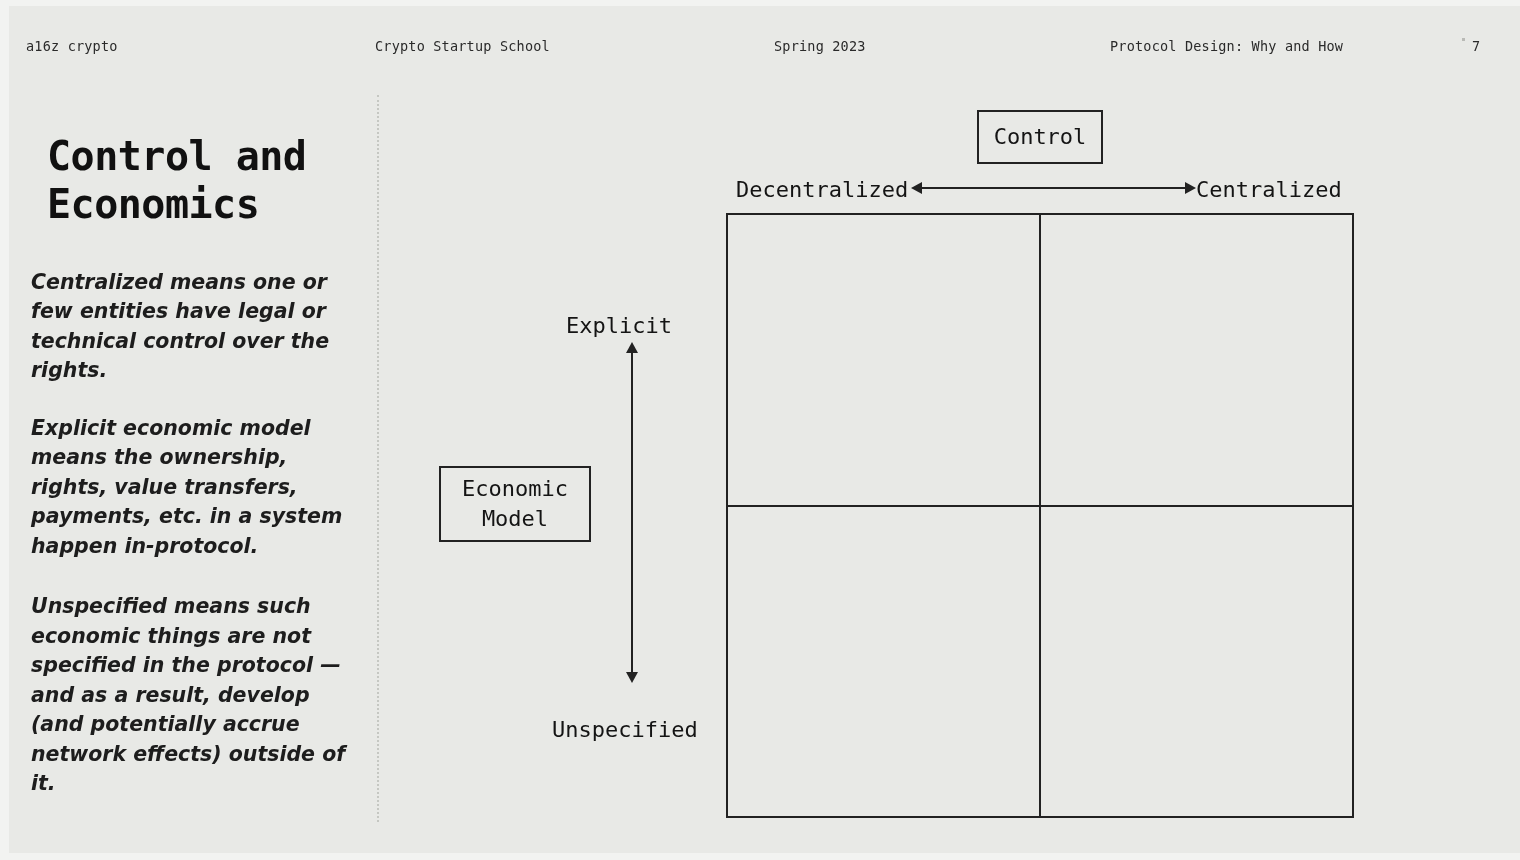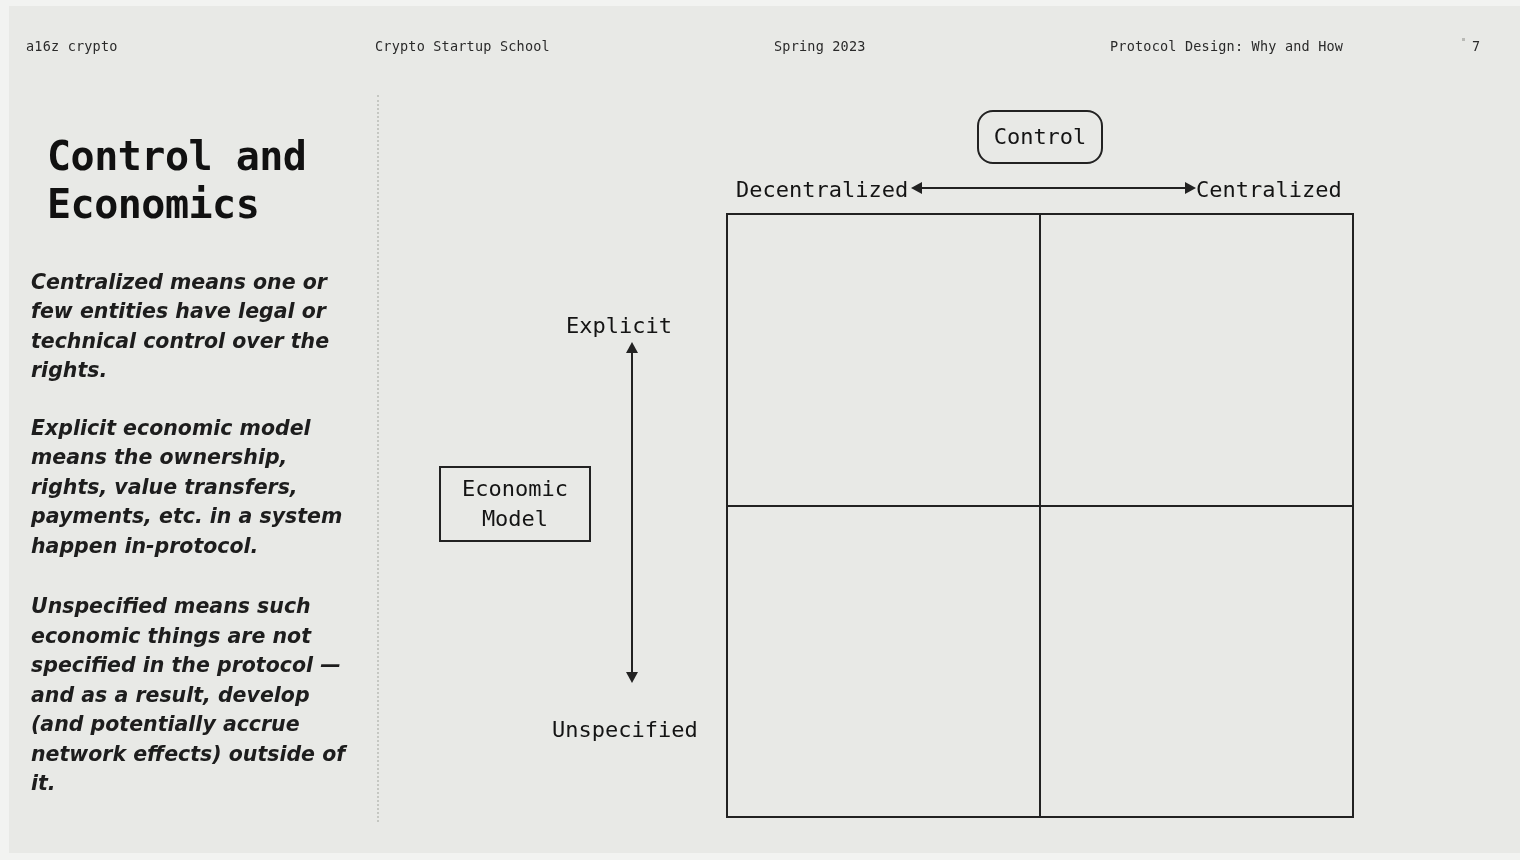--- a/index.html
+++ b/index.html
@@ -116,21 +116,21 @@
     justify-content: center;
     text-align: center;
     font-family: "DejaVu Sans Mono", "Liberation Mono", monospace;
     font-size: 22px;
     line-height: 30px;
     color: #141414;
     white-space: pre-line;
   }
   .box-control {
     left: 977px; top: 110px;
-    width: 122px; height: 50px; border-radius: 16px;
+    width: 122px; height: 50px;
   }
   .box-economic {
     left: 439px; top: 466px;
     width: 148px; height: 72px;
   }
 
   .axis-label {
     position: absolute;
     font-family: "DejaVu Sans Mono", "Liberation Mono", monospace;
     font-size: 22px;

